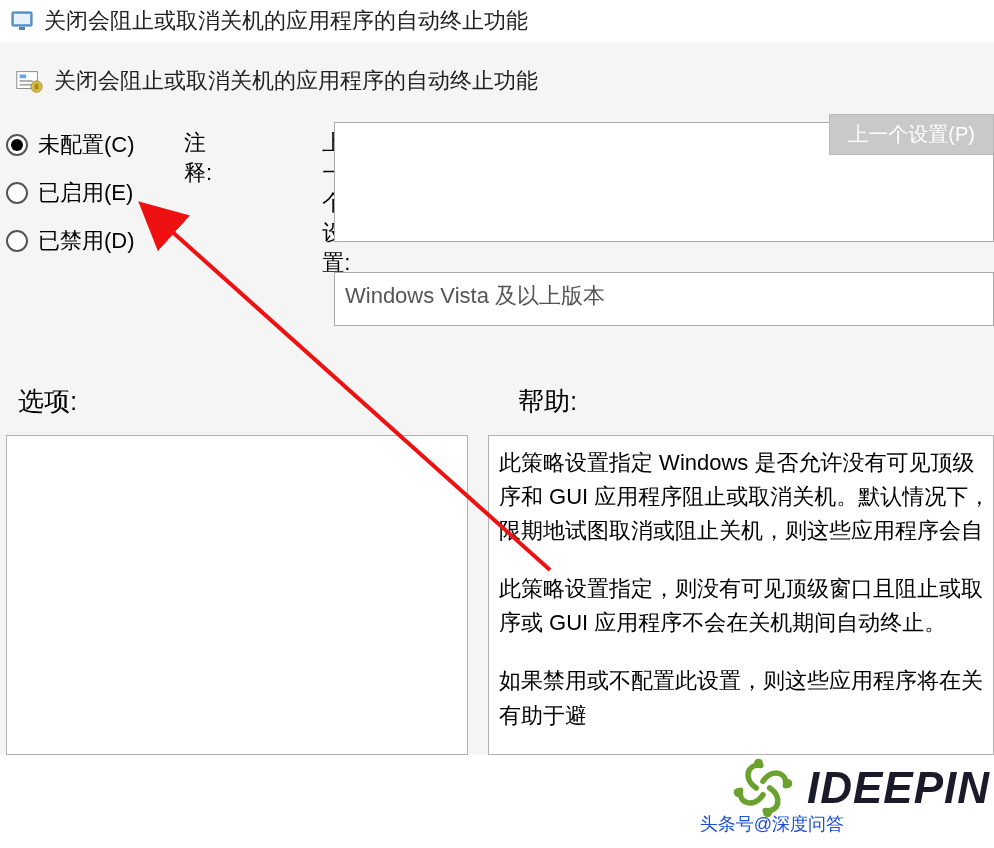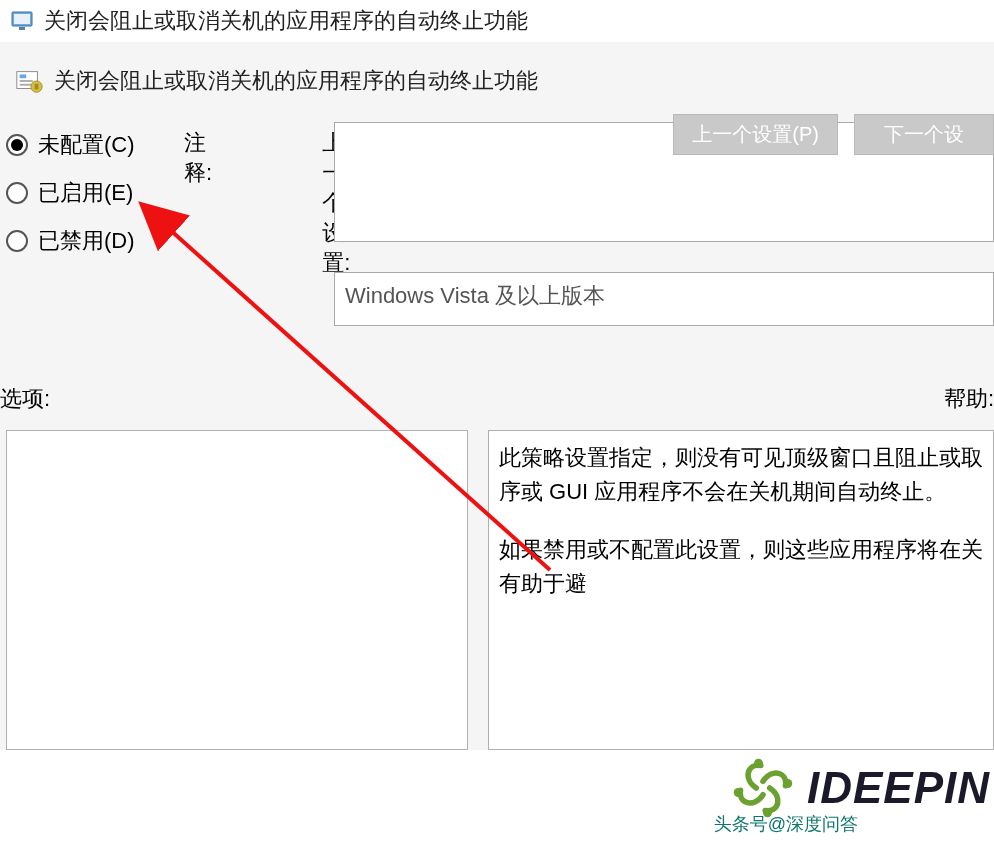--- a/index.html
+++ b/index.html
@@ -47,40 +47,40 @@
   .labels-col { display: flex; flex-direction: row; gap: 110px; padding-top: 6px; min-width: 120px; font-size: 22px; }
   .inputs-col { display: flex; flex-direction: column; gap: 30px; flex: 1; }
   .comment-box {
     background: #fff; border: 1px solid #aaa; height: 120px; width: 660px; margin-left: 0;
   }
   .supported-box {
     background: #fff; border: 1px solid #aaa; height: 54px; width: 660px;
     padding: 8px 10px; font-size: 22px; color: #555;
   }
   .headers-row {
-    display: flex; padding: 58px 0 0 0; font-size: 22px; justify-content: space-between;
+    display: flex; padding: 58px 0 0 18px; font-size: 26px;
   }
   .headers-row .opt { width: 500px; }
   .panes { display: flex; padding: 16px 0 0 6px; gap: 20px; }
   .options-box { background: #fff; border: 1px solid #b0b0b0; width: 462px; height: 320px; }
   .help-box {
     background: #fff; border: 1px solid #b0b0b0; flex: 1; height: 320px;
     padding: 10px 0 10px 10px; font-size: 22px; line-height: 1.55; overflow: hidden;
   }
   .help-box p { margin-bottom: 24px; white-space: pre-wrap; }
   .annotation-arrow {
     position: absolute; left: 0; top: 0; pointer-events: none; width: 994px; height: 848px;
   }
   .watermark {
     position: absolute; right: 4px; bottom: 24px; display: flex; align-items: center; gap: 8px;
     font-weight: 800; font-style: italic; font-size: 44px; color: #1a1a2a; letter-spacing: 1px;
   }
   .watermark .swirl { width: 72px; height: 72px; }
   .attribution {
-    position: absolute; right: 136px; bottom: 12px; font-size: 18px; color: #0f766e;
+    position: absolute; right: 150px; bottom: 12px; font-size: 18px; color: #1d4ed8;
   }
 </style>
 </head>
 <body>
 
 <div class="titlebar">
   <svg viewBox="0 0 24 24">
     <rect x="2" y="3" width="20" height="14" rx="1" fill="#6fa8e0" stroke="#3a6ea5"></rect>
     <rect x="4" y="5" width="16" height="10" fill="#e8f0fa"></rect>
     <rect x="9" y="18" width="6" height="3" fill="#5b7ea3"></rect>
@@ -97,21 +97,20 @@
       <rect x="6" y="15" width="14" height="2" fill="#aaa"></rect>
       <rect x="6" y="19" width="14" height="2" fill="#aaa"></rect>
       <circle cx="24" cy="22" r="6" fill="#d4bf4a" stroke="#a78b1a"></circle>
       <rect x="22" y="19" width="4" height="6" fill="#a78b1a"></rect>
     </svg>
     <span class="policy-title">关闭会阻止或取消关机的应用程序的自动终止功能</span>
   </div>
 
   <div class="nav-btns">
     <button class="nav-btn">上一个设置(P)</button>
-    <button class="nav-btn">下一个设</button>
   </div>
 
   <div class="config-row">
     <div class="radios">
       <label class="radio-item">
         <span class="radio checked"></span>
         <span>未配置(C)</span>
       </label>
       <label class="radio-item">
         <span class="radio"></span>
@@ -135,20 +134,21 @@
   </div>
 
   <div class="headers-row">
     <span class="opt">选项:</span>
     <span>帮助:</span>
   </div>
 
   <div class="panes">
     <div class="options-box"></div>
     <div class="help-box">
+      <p>此策略设置指定 Windows 是否允许没有可见顶级序和 GUI 应用程序阻止或取消关机。默认情况下，限期地试图取消或阻止关机，则这些应用程序会自</p>
       <p>此策略设置指定，则没有可见顶级窗口且阻止或取序或 GUI 应用程序不会在关机期间自动终止。</p>
       <p>如果禁用或不配置此设置，则这些应用程序将在关有助于避</p>
     </div>
   </div>
 
 </div>
 
 <svg class="annotation-arrow" viewBox="0 0 994 848">
   <defs>
     <marker id="arrowhead" markerWidth="12" markerHeight="12" refX="2" refY="6" orient="auto">

